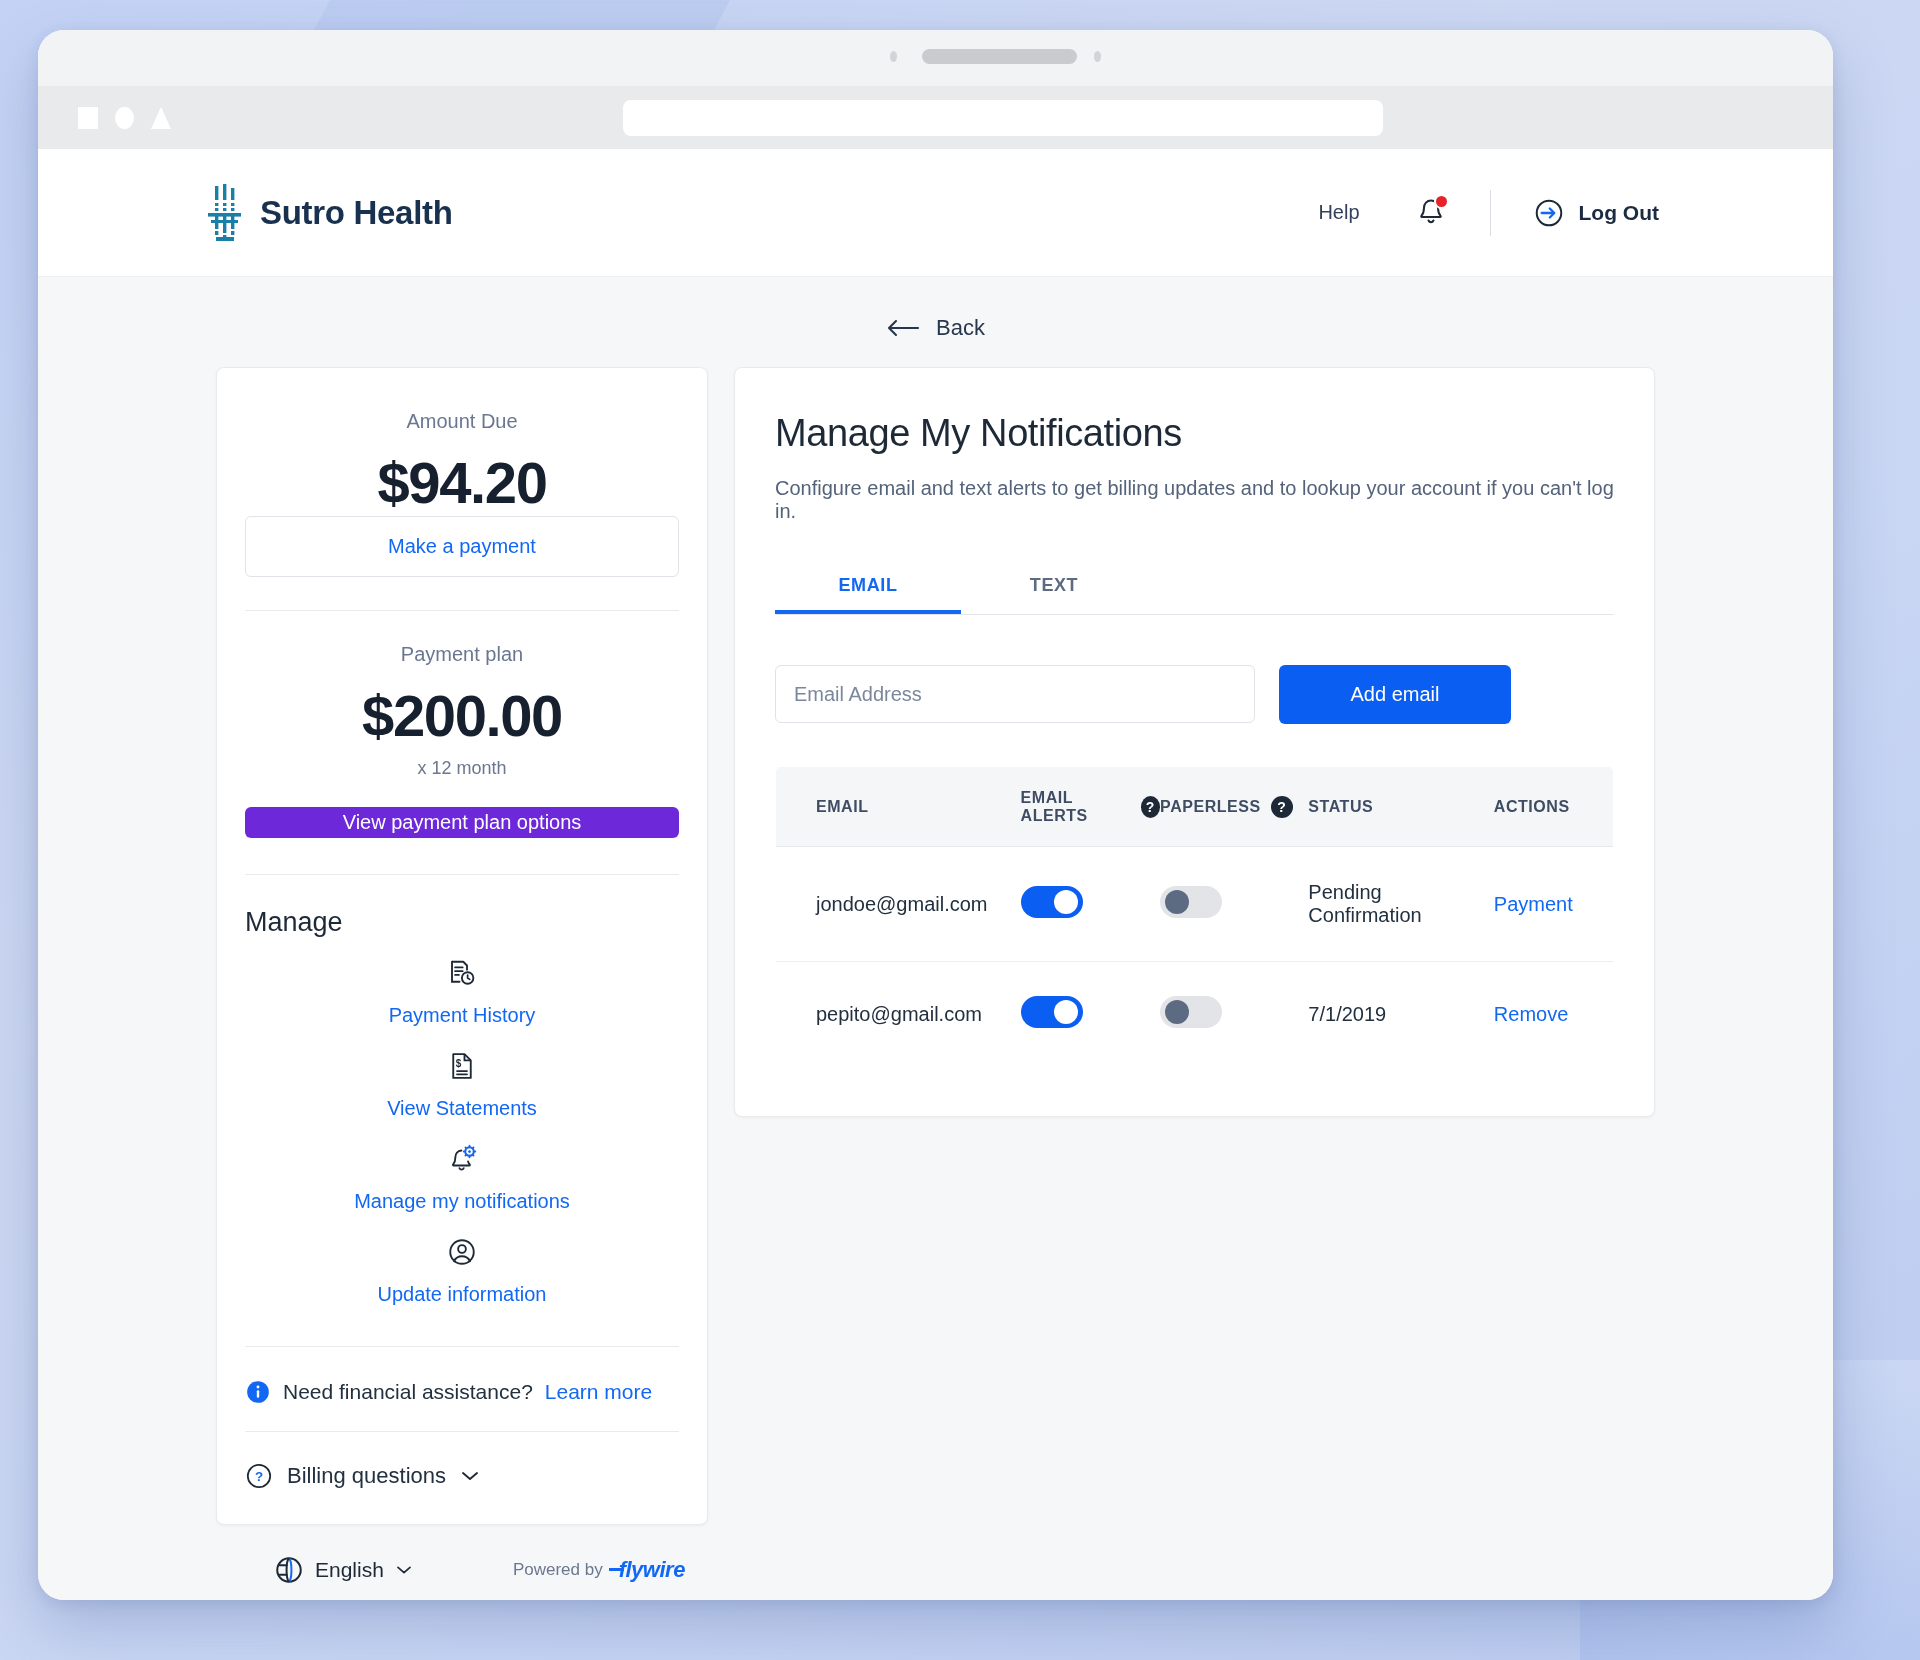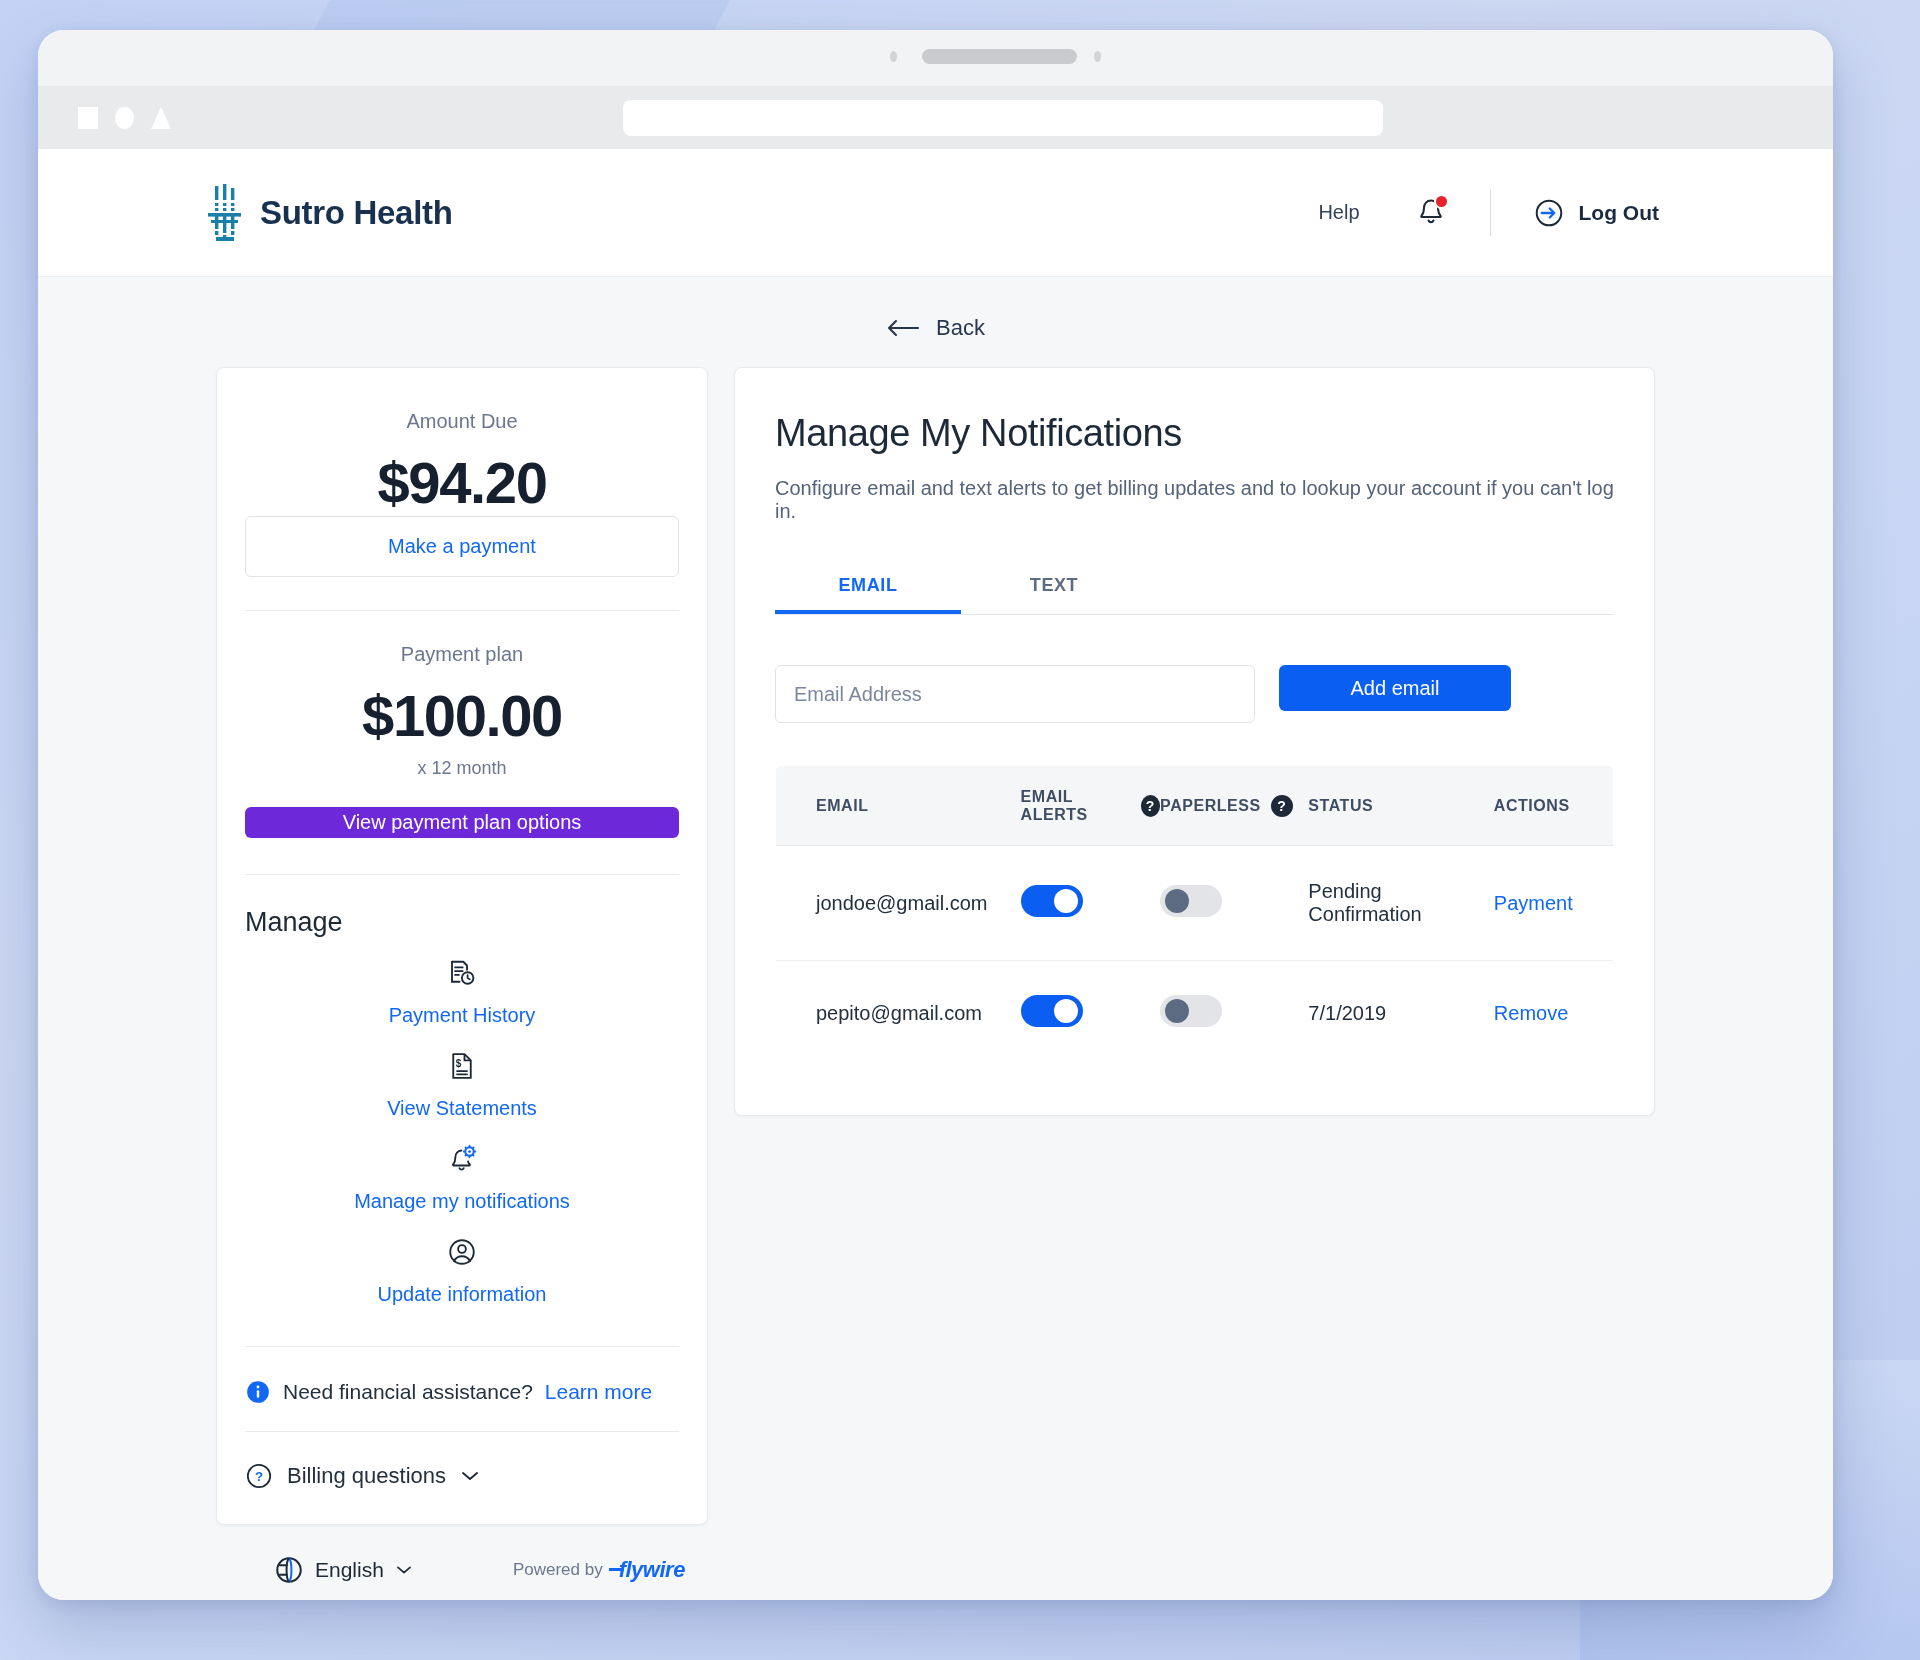--- a/index.html
+++ b/index.html
@@ -151,21 +151,21 @@
   .tab.active { color: #1268f3; box-shadow: inset 0 -4px 0 0 #1268f3; }
 
   .addrow { display: flex; gap: 24px; margin-top: 50px; }
   .email-input {
     flex: 0 0 480px; height: 58px; border: 1px solid #dfe2e6; border-radius: 6px;
     padding: 0 18px; font-size: 20px; color: #22303f; background: #fff;
     font-family: "Liberation Sans", sans-serif;
   }
   .email-input::placeholder { color: #7b879c; }
   .btn-add {
-    width: 232px; height: 46px; background: #0a5ff2; color: #fff; border: none;
+    width: 232px; height: 59px; background: #0a5ff2; color: #fff; border: none;
     border-radius: 6px; font-size: 20px; font-weight: 500; cursor: pointer;
     font-family: "Liberation Sans", sans-serif;
   }
 
   .table {
     margin-top: 42px; border: 1px solid #e6e8eb; border-radius: 6px; overflow: hidden;
     width: 100%; border-collapse: collapse;
   }
   .table thead th {
     background: #f5f6f8; font-size: 16px; font-weight: 700; letter-spacing: .55px;
@@ -289,21 +289,21 @@
       <div class="left-col">
         <div class="card left-card">
 
           <div class="muted-label">Amount Due</div>
           <div class="big-amount">$94.20</div>
           <button class="btn btn-outline">Make a payment</button>
 
           <div class="hr"></div>
 
           <div class="muted-label" style="margin-top:32px">Payment plan</div>
-          <div class="big-amount">$100.00</div>
+          <div class="big-amount">$200.00</div>
           <div class="sub-note">x 12 month</div>
           <button class="btn btn-primary">View payment plan options</button>
 
           <div class="hr" style="margin-top:36px"></div>
 
           <div class="manage-title">Manage</div>
 
           <ul class="manage-list">
             <li class="manage-item">
               <svg width="30" height="30" viewBox="0 0 24 24">

